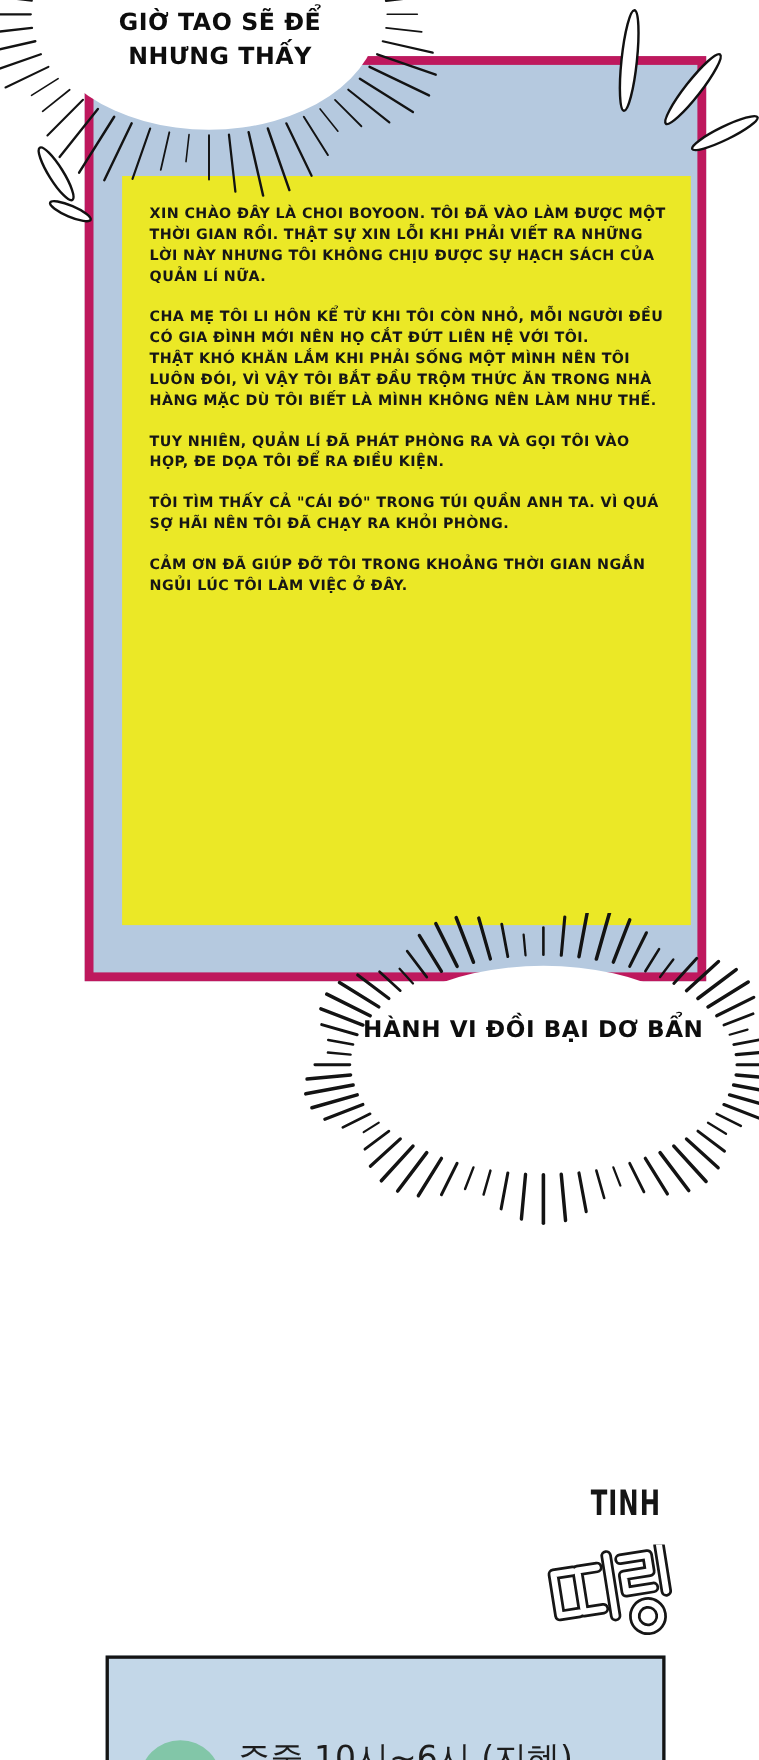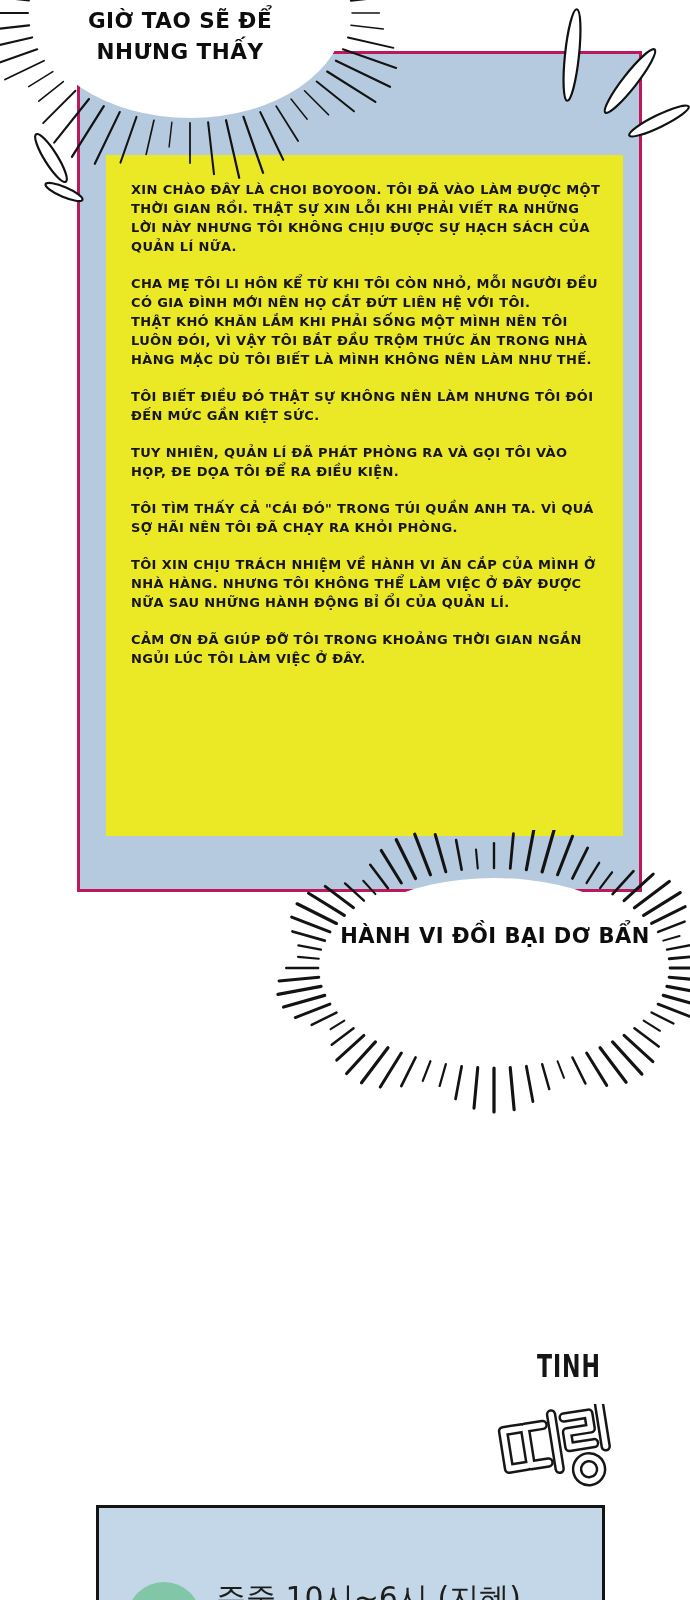--- a/index.html
+++ b/index.html
@@ -4,51 +4,51 @@
 <style>
   html,body{margin:0;padding:0;background:#ffffff;}
   .page{
     position:relative;width:690px;height:1600px;margin:0 auto;
     background:#ffffff;overflow:hidden;
     font-family:"DejaVu Sans", sans-serif;color:#111;
   }
   
   .panel1{
     position:absolute;left:77px;top:51px;width:565px;height:841px;
-    background:#b5c9df;border:3px solid #be185d;box-sizing:border-box;
+    background:#b5c9df;border:8px solid #be185d;box-sizing:border-box;
   }
   .note{
     position:absolute;left:26px;top:101px;width:517px;height:681px;
     background:#ebe826;box-sizing:border-box;
     padding:25px 20px 0 25px;
   }
   .note p{
     margin:0 0 18px 0;
     font-size:13px;line-height:19px;letter-spacing:.35px;
     font-weight:bold;color:#161616;white-space:pre-line;
   }
   
   .bubble1{
     position:absolute;left:35px;top:-92px;width:310px;height:210px;
     background:#ffffff;border-radius:50%;
   }
   .bubble1-text{
-    position:absolute;left:35px;top:5px;width:290px;
+    position:absolute;left:55px;top:5px;width:290px;
     text-align:center;font-size:21.5px;line-height:31px;font-weight:bold;
     letter-spacing:.5px;color:#0d0d0d;
   }
   .fx{position:absolute;left:0;top:0;}
   
   .bubble2{
     position:absolute;left:328px;top:878px;width:332px;height:180px;
     background:#ffffff;border-radius:50%;
   }
   .bubble2-text{
     position:absolute;left:330px;top:921px;width:330px;
-    text-align:center;font-size:21px;line-height:30px;font-weight:bold;
+    font-size:21px;line-height:30px;font-weight:bold;
     letter-spacing:.5px;color:#0d0d0d;
   }
   
   .tinh{
     position:absolute;left:537px;top:1348px;
     font-size:24px;font-weight:bold;letter-spacing:1px;color:#151515;
     transform:scale(.92,1.32);transform-origin:left top;
   }
   .ding{position:absolute;left:497px;top:1404px;width:120px;height:96px;}
   .sr-only{
@@ -72,24 +72,22 @@
 </head>
 <body>
 
 <div class="page">
 
   <div class="panel1">
     <div class="note">
       <p>XIN CHÀO ĐÂY LÀ CHOI BOYOON. TÔI ĐÃ VÀO LÀM ĐƯỢC MỘT THỜI GIAN RỒI. THẬT SỰ XIN LỖI KHI PHẢI VIẾT RA NHỮNG LỜI NÀY NHƯNG TÔI KHÔNG CHỊU ĐƯỢC SỰ HẠCH SÁCH CỦA QUẢN LÍ NỮA.</p>
       <p>CHA MẸ TÔI LI HÔN KỂ TỪ KHI TÔI CÒN NHỎ, MỖI NGƯỜI ĐỀU CÓ GIA ĐÌNH MỚI NÊN HỌ CẮT ĐỨT LIÊN HỆ VỚI TÔI.
 THẬT KHÓ KHĂN LẮM KHI PHẢI SỐNG MỘT MÌNH NÊN TÔI LUÔN ĐÓI, VÌ VẬY TÔI BẮT ĐẦU TRỘM THỨC ĂN TRONG NHÀ HÀNG MẶC DÙ TÔI BIẾT LÀ MÌNH KHÔNG NÊN LÀM NHƯ THẾ.</p>
-      <p>TÔI BIẾT ĐIỀU ĐÓ THẬT SỰ KHÔNG NÊN LÀM NHƯNG TÔI ĐÓI ĐẾN MỨC GẦN KIỆT SỨC.</p>
       <p>TUY NHIÊN, QUẢN LÍ ĐÃ PHÁT PHÒNG RA VÀ GỌI TÔI VÀO HỌP, ĐE DỌA TÔI ĐỂ RA ĐIỀU KIỆN.</p>
       <p>TÔI TÌM THẤY CẢ "CÁI ĐÓ" TRONG TÚI QUẦN ANH TA. VÌ QUÁ SỢ HÃI NÊN TÔI ĐÃ CHẠY RA KHỎI PHÒNG.</p>
-      <p>TÔI XIN CHỊU TRÁCH NHIỆM VỀ HÀNH VI ĂN CẮP CỦA MÌNH Ở NHÀ HÀNG. NHƯNG TÔI KHÔNG THỂ LÀM VIỆC Ở ĐÂY ĐƯỢC NỮA SAU NHỮNG HÀNH ĐỘNG BỈ ỔI CỦA QUẢN LÍ.</p>
       <p>CẢM ƠN ĐÃ GIÚP ĐỠ TÔI TRONG KHOẢNG THỜI GIAN NGẮN NGỦI LÚC TÔI LÀM VIỆC Ở ĐÂY.</p>
     </div>
   </div>
 
   <div class="bubble2"></div>
   <svg class="fx" style="left:265px;top:830px" width="450" height="290">
       <line x1="405" y1="138" x2="439.39562476412607" y2="138" stroke="#131313" stroke-width="2.80" stroke-linecap="round"></line>
       <line x1="404.2492150279261" y1="147.2268359463302" x2="445.5170107654051" y2="151.0508603717363" stroke="#131313" stroke-width="3.13" stroke-linecap="round"></line>
       <line x1="402.00326554436674" y1="156.37495178165705" x2="445.25338373506736" y2="164.45980005024805" stroke="#131313" stroke-width="3.25" stroke-linecap="round"></line>
       <line x1="398.2813131984161" y1="165.36629900720828" x2="438.3014213868882" y2="176.75300152195675" stroke="#131313" stroke-width="3.14" stroke-linecap="round"></line>

